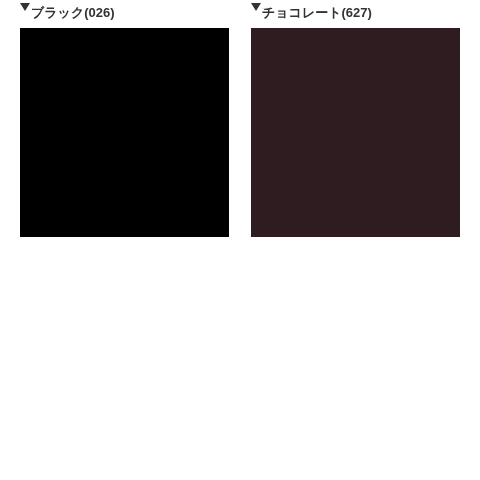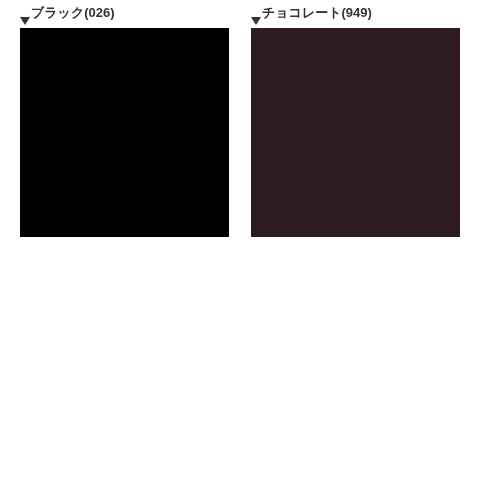--- a/index.html
+++ b/index.html
@@ -33,21 +33,21 @@
   }
   .swatch-item {
     width: 209px;
     display: flex;
     flex-direction: column;
     align-items: flex-start;
   }
   .swatch-label {
     display: flex;
     flex-direction: row;
-    align-items: flex-end;
+    align-items: flex-start;
     height: 22px;
     line-height: 22px;
     font-size: 13px;
     font-weight: bold;
     color: #333333;
     letter-spacing: 0px;
     white-space: nowrap;
   }
   .caret-icon {
     display: inline-block;
@@ -82,20 +82,20 @@
       <div class="swatch-label">
         <span class="caret-icon"></span>
         <span class="swatch-name">ブラック(026)</span>
       </div>
       <div class="swatch-chip" style="background-color:#000000;"></div>
     </div>
 
     <div class="swatch-item">
       <div class="swatch-label">
         <span class="caret-icon"></span>
-        <span class="swatch-name">チョコレート(949)</span>
+        <span class="swatch-name">チョコレート(627)</span>
       </div>
       <div class="swatch-chip" style="background-color:#2f1c21;"></div>
     </div>
 
   </div>
 
 </div>
 
 </body></html>

